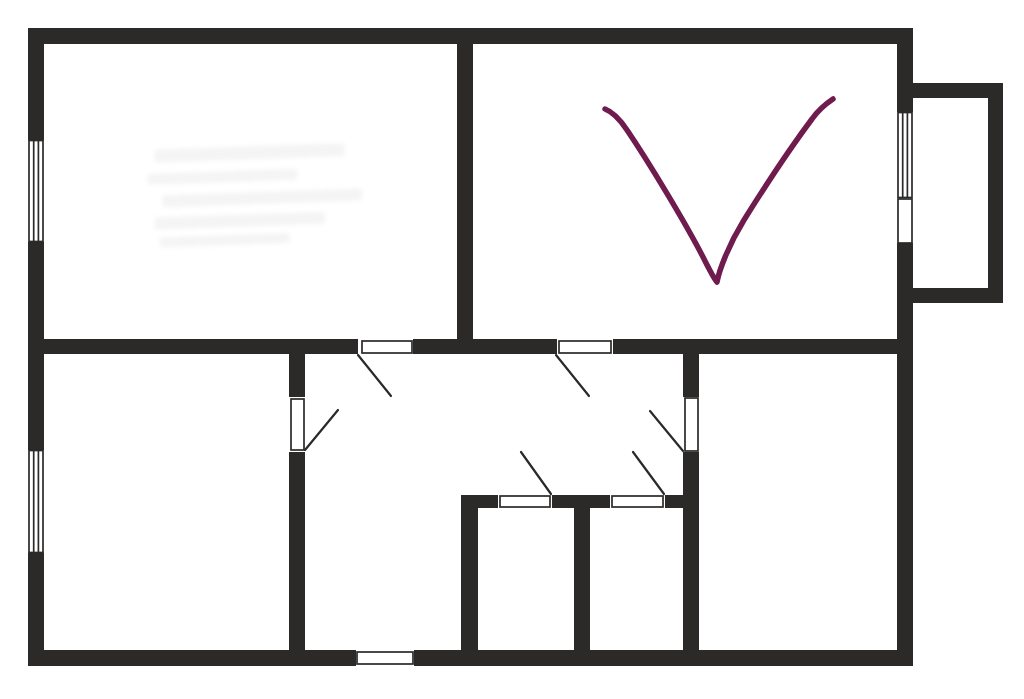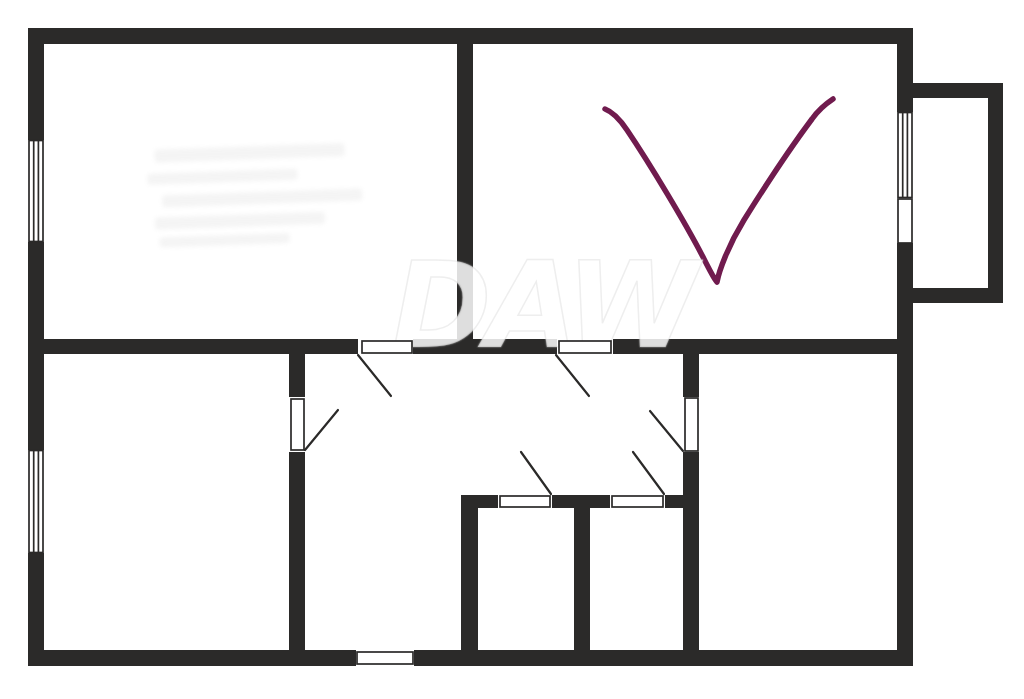--- a/index.html
+++ b/index.html
@@ -102,21 +102,20 @@
   </svg>
 
   <div class="smudge">
     <div class="bar" style="left:8px;top:10px;width:190px;height:13px;"></div>
     <div class="bar" style="left:0px;top:34px;width:150px;height:11px;"></div>
     <div class="bar" style="left:14px;top:56px;width:200px;height:12px;"></div>
     <div class="bar" style="left:6px;top:78px;width:170px;height:12px;"></div>
     <div class="bar" style="left:10px;top:98px;width:130px;height:10px;"></div>
   </div>
 
-  <div class="watermark">DAW</div>
 
   <svg class="plan-top" width="1024" height="699" viewBox="0 0 1024 699">
     <g stroke-width="1.7" fill="#ffffff" stroke="#2b2a29">
       <rect x="362" y="341" width="50" height="12"></rect>
       <rect x="559" y="341" width="52" height="12"></rect>
     </g>
   </svg>
 
 </div>
 

